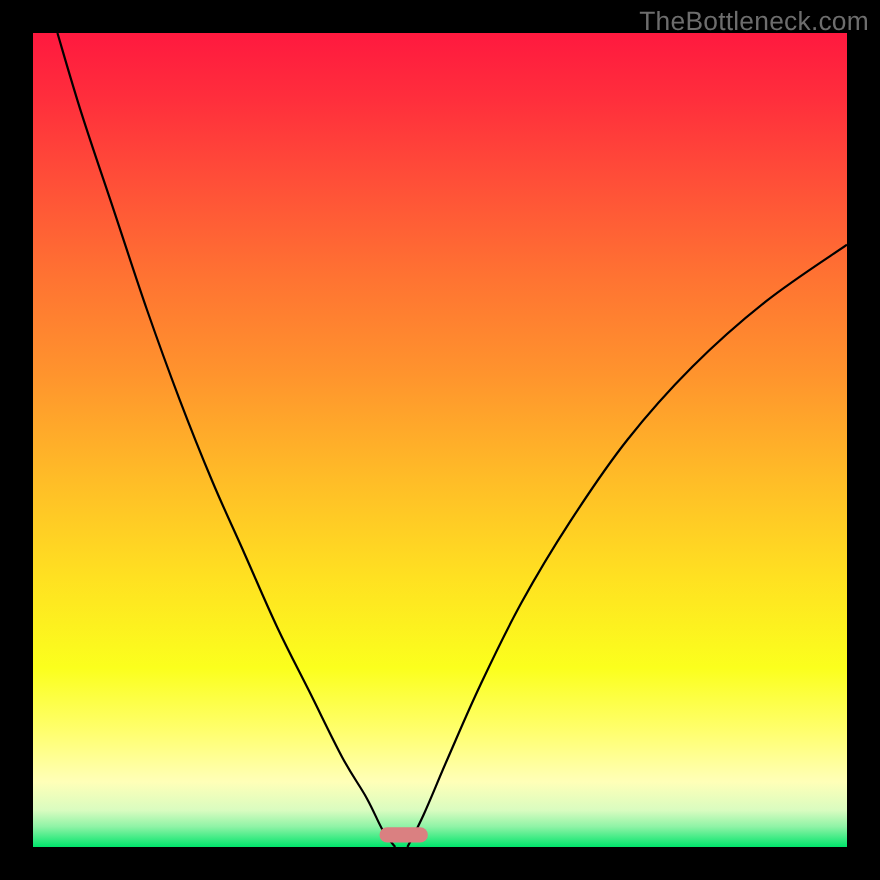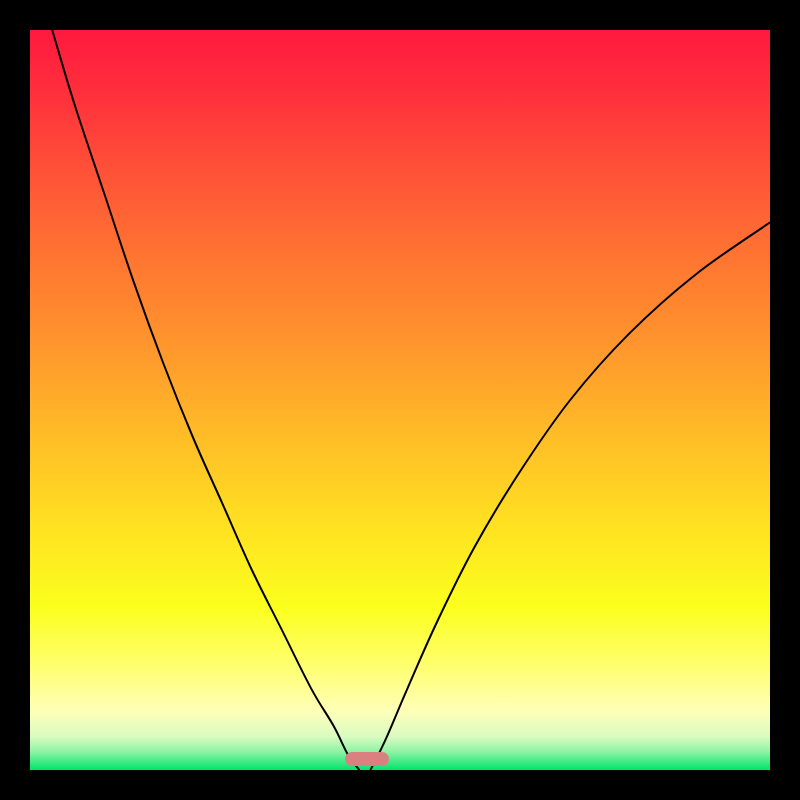--- a/index.html
+++ b/index.html
@@ -90,13 +90,14 @@
     </svg>
 
     <svg class="curves" viewBox="0 0 740 740" preserveAspectRatio="none">
       <path id="left-curve" d="M 22.2 0 C 26.195999999999998 13.32, 35.076 44.69600000000001, 44.4 74 C 53.724 103.30399999999999, 63.344 130.83199999999997, 74 162.79999999999995 C 84.656 194.76799999999994, 92.94400000000002 220.96399999999997, 103.60000000000001 251.59999999999997 C 114.256 282.236, 122.54399999999998 305.02799999999996, 133.2 332.99999999999994 C 143.856 360.9719999999999, 152.144 381.692, 162.8 407 C 173.45600000000002 432.308, 181.744 449.624, 192.4 473.6 C 203.056 497.576, 211.344 517.556, 222 540.2 C 232.656 562.844, 240.94400000000002 578.088, 251.60000000000002 599.4 C 262.25600000000003 620.712, 271.876 641.284, 281.2 658.6 C 290.524 675.916, 296.73999999999995 683.612, 303.4 695.6 C 310.06 707.5880000000001, 313.538 717.2080000000001, 318.2 725.2 C 322.86199999999997 733.192, 327.302 737.336, 329.3 740"></path>
       <path id="right-curve" d="M 340.40000000000003 740 C 343.064 734.672, 348.53999999999996 725.052, 355.2 710.4 C 361.86 695.7479999999999, 368.076 679.912, 377.40000000000003 658.6 C 386.72400000000005 637.288, 395.01200000000006 617.308, 407.00000000000006 592 C 418.98800000000006 566.692, 429.348 544.64, 444 518 C 458.652 491.36, 471.08400000000006 470.64, 488.40000000000003 444 C 505.716 417.36, 520.2199999999999 395.308, 540.1999999999999 370 C 560.18 344.692, 576.7560000000001 326.04400000000004, 599.4000000000001 303.40000000000003 C 622.0440000000001 280.75600000000003, 640.692 264.18, 666 244.2 C 691.308 224.21999999999997, 726.68 201.724, 740 192.39999999999998"></path>
     </svg>
 
     <div class="marker" id="optimum-marker" style="width: 44.4px; left: 314.5px; bottom: 4.44px;"></div>
   </div>
 
+  <div class="watermark">TheBottleneck.com</div>
 </div>
 
 </body></html>

